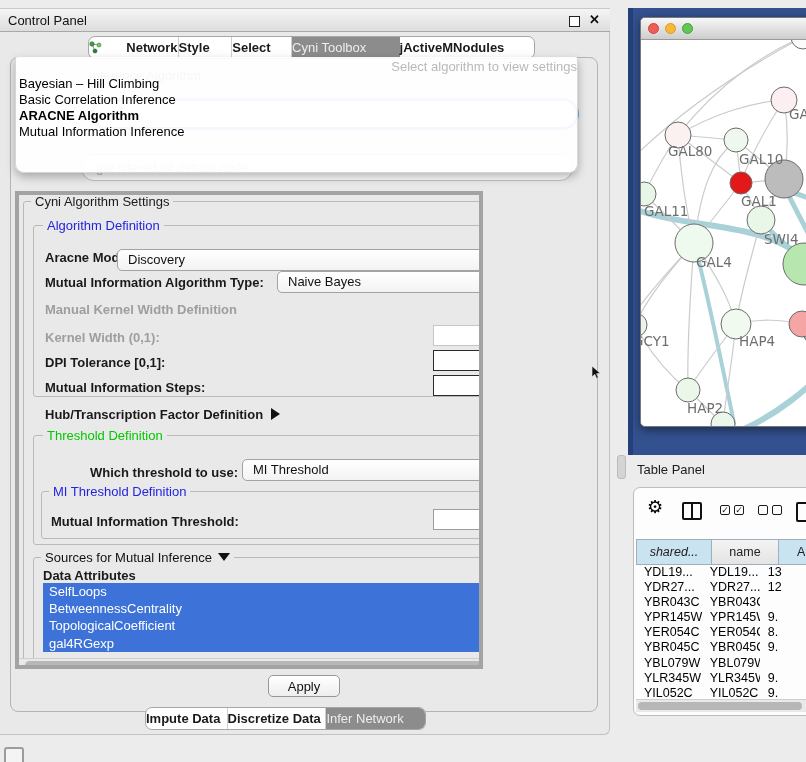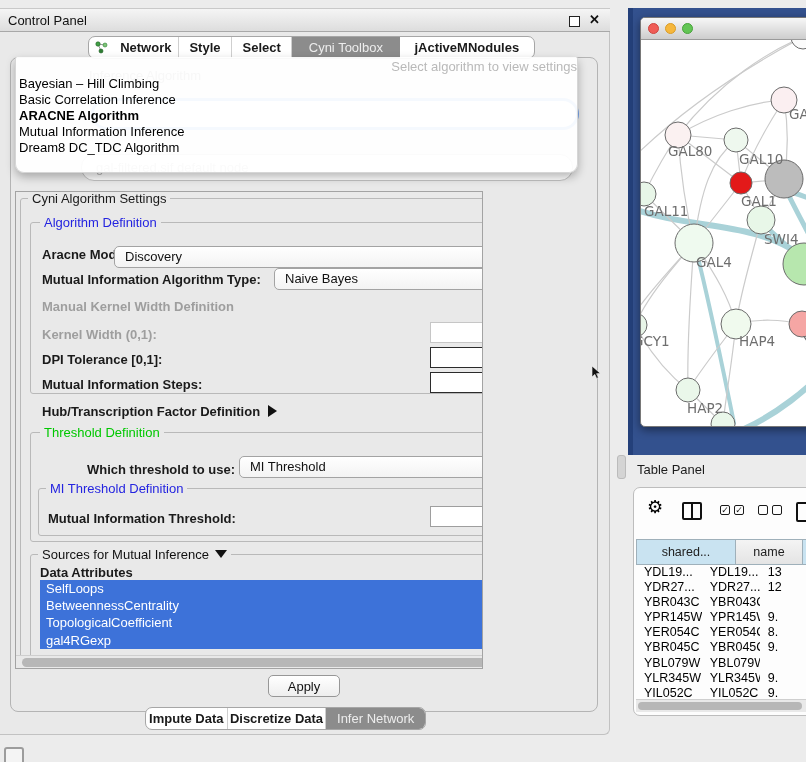--- a/index.html
+++ b/index.html
@@ -9,21 +9,21 @@
   
   #titlebar{left:0;top:8px;width:610px;height:24px;background:linear-gradient(#f5f5f5,#dddddd);
     border-top:1px solid #c9c9c9;border-bottom:1px solid #a8a8a8;box-sizing:border-box;}
   #titlebar .t{position:absolute;left:8px;top:4px;font-size:13px;color:#111;}
   #float-btn{position:absolute;right:30px;top:7px;width:9px;height:9px;border:1.5px solid #222;background:#fff;}
   #close-btn{position:absolute;right:10px;top:3px;font-size:13px;font-weight:bold;color:#111;}
   #cp-body{left:0;top:32px;width:610px;height:703px;background:#e9e9e9;
     border-right:1px solid #c2c2c2;border-bottom:1px solid #c2c2c2;border-radius:0 0 6px 0;box-sizing:border-box;}
   
   .tabbar{display:flex;background:#fff;border:1px solid #a6a6a6;border-radius:7px;overflow:hidden;height:23px;box-sizing:border-box;}
-  .tab{display:flex;align-items:center;justify-content:center;font-size:13px;font-weight:bold;color:#1a1a1a;
+  .tab{display:flex;align-items:center;justify-content:space-between;font-size:13px;font-weight:bold;color:#1a1a1a;
        border-right:1px solid #cfcfcf;box-sizing:border-box;gap:12px;}
   .tab:last-child{border-right:none;}
   .tab.sel{background:#8c8c8c;color:#ededed;border-right:none;font-weight:normal;}
   
   #toolbox{left:10px;top:57px;width:588px;height:655px;background:#e9e9e9;border:1px solid #b4b4b4;
     border-radius:8px;box-sizing:border-box;}
   .ghost-label{position:absolute;font-size:13px;color:rgba(110,110,110,.75);}
   .ghost-combo1{position:absolute;left:80px;top:40px;width:488px;height:32px;border-radius:16px;
     border:3px solid rgba(105,155,235,.9);background:#fff;box-sizing:border-box;}
   .ghost-combo2{position:absolute;left:70px;top:96px;width:492px;height:27px;border-radius:13px;
@@ -31,21 +31,21 @@
     line-height:26px;padding-left:14px;}
   
   #popup{left:15px;top:57px;width:563px;height:116px;background:rgba(255,255,255,.93);
     border:1px solid #d6d6d6;border-top:none;border-radius:2px 2px 9px 9px;
     box-shadow:0 4px 10px rgba(0,0,0,.28);box-sizing:border-box;z-index:30;}
   #popup .prompt{text-align:right;font-size:13px;color:#b9b9b9;height:19px;line-height:20px;}
   #popup .item{font-size:13px;color:#000;line-height:16.1px;padding-left:3px;white-space:nowrap;}
   #popup .item.hl{font-weight:bold;}
   
   #scrollpane{left:14px;top:190px;width:468px;height:478px;background:#e9e9e9;
-    border:1px solid #a3a3a3;box-sizing:border-box;overflow:hidden;text-decoration:underline;}
+    border:4px solid #a3a3a3;box-sizing:border-box;overflow:hidden;text-decoration:underline;}
   .groupbox{position:absolute;border:1px solid #b9b9b9;border-radius:3px;box-sizing:border-box;}
   .gtitle{position:absolute;font-size:13px;background:#e9e9e9;padding:0 4px;white-space:nowrap;z-index:2;}
   .lbl{position:absolute;font-size:13px;font-weight:bold;color:#1a1a1a;white-space:nowrap;}
   .lbl.dis{color:#9e9e9e;}
   .combo{position:absolute;background:linear-gradient(#ffffff,#f3f3f3);border:1px solid #a3a3a3;
     border-radius:5px;font-size:13px;color:#111;line-height:20px;padding-left:10px;box-sizing:border-box;height:22px;}
   .stepper{position:absolute;right:6px;top:50%;margin-top:-7px;width:9px;height:14px;}
   .stepper:before{content:"";position:absolute;top:1px;left:50%;margin-left:-4px;
     border:4px solid transparent;border-top:0;border-bottom:5px solid #555;}
   .stepper:after{content:"";position:absolute;bottom:1px;left:50%;margin-left:-4px;
@@ -232,21 +232,20 @@
     </div>
   </div>
 
   <div id="popup" class="abs">
     <div class="prompt">Select algorithm to view settings</div>
     <div id="dropdown-list">
         <div class="item">Bayesian – Hill Climbing</div>
         <div class="item">Basic Correlation Inference</div>
         <div class="item hl">ARACNE Algorithm</div>
         <div class="item">Mutual Information Inference</div>
-        <div class="item">Dream8 DC_TDC Algorithm</div>
       </div>
   </div>
 
   <div class="tabbar abs" style="left:145px;top:707px;width:281px">
     <div class="tab" style="width:95px">
       <span>Impute Data</span>
     </div>
     <div class="tab" style="width:115px">
       <span>Discretize Data</span>
     </div>
@@ -333,21 +332,21 @@
       <span class="cb">✓</span>
       <span class="cb">✓</span>
     </div>
     <div class="ticon cbpair" style="left:124px;top:17px">
       <span class="cb"></span>
       <span class="cb"></span>
     </div>
     <div class="ticon pageicon" style="left:162px"></div>
 
     <div id="tbl-header">
-        <div class="hcell hl" style="width: 100px;">shared...</div>
+        <div class="hcell hl" style="width: 76px; font-style: italic;">shared...</div>
         <div class="hcell plain" style="width: 67px;">name</div>
         <div class="hcell hl" style="width: 60px; justify-content: flex-start; padding-left: 18px;">A</div>
       </div>
     <div id="tbl-rows">
         <div class="trow">
           <div class="tcell" style="width: 76px;">YDL19...</div>
           <div class="tcell" style="width: 67px;">YDL19...</div>
           <div class="tcell" style="width: 60px;">13</div>
         </div>
         <div class="trow">

